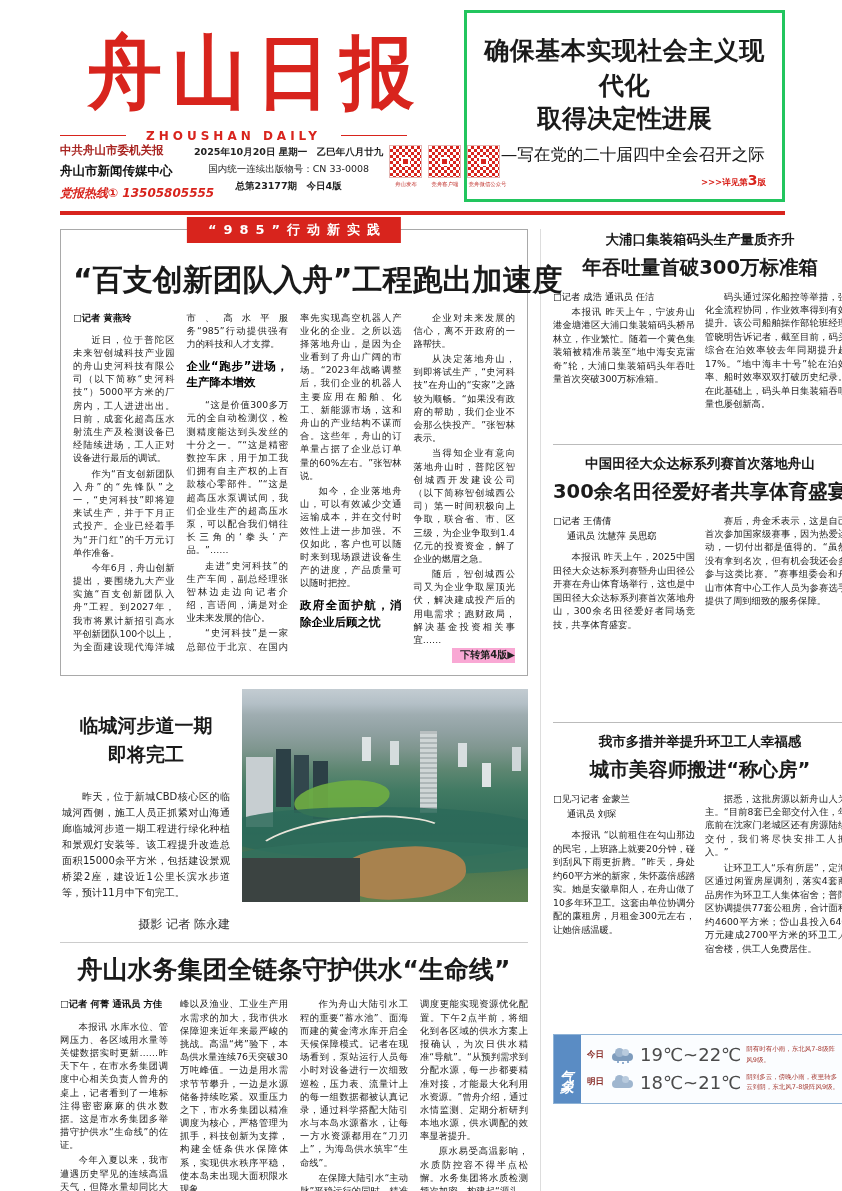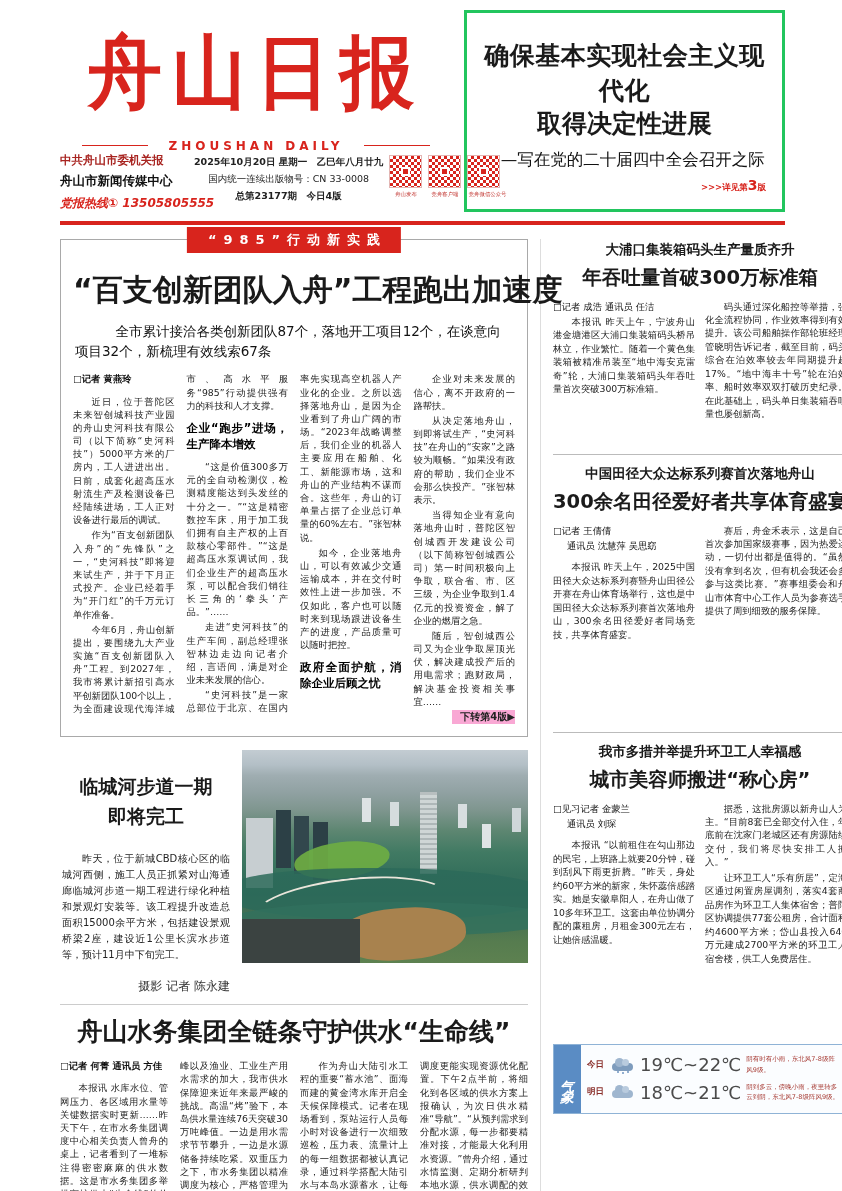--- a/index.html
+++ b/index.html
@@ -11,21 +11,21 @@
   .page { padding:10px 57px 0 60px; }
 
   
   .header { display:flex; gap:12px; align-items:stretch; }
   .mast { width:392px; display:flex; flex-direction:column; }
   .mast-title {
     font-family:"DejaVu Serif","Liberation Serif",serif; font-weight:900;
     color:#d8241d; font-size:74px; line-height:1.25; letter-spacing:10px;
     text-align:center; margin-top:16px; transform:scaleY(1.08); white-space:nowrap;
   }
-  .mast-en { display:flex; align-items:center; justify-content:center; gap:20px; margin-top:20px; }
+  .mast-en { display:flex; align-items:center; gap:20px; margin-top:10px; }
   .mast-en .rule { width:66px; height:1.5px; background:#d8241d; }
   .mast-en .txt { color:#d8241d; font-weight:bold; font-size:12px; letter-spacing:4px; }
   .mast-info { display:flex; gap:6px; align-items:flex-start; }
   .org { width:128px; }
   .org .l1 { color:#a82420; font-weight:bold; font-size:11.5px; }
   .org .l2 { color:#111; font-weight:bold; font-size:12.5px; margin-top:5px; }
   .org .l3 { color:#d8241d; font-weight:bold; font-style:italic; font-size:12px; margin-top:5px; white-space:nowrap; }
   .dates { flex:1; text-align:center; font-size:9.5px; line-height:1.8; color:#222; white-space:nowrap; }
   .dates .d1 { font-weight:bold; }
   .qrs { display:flex; gap:5px; padding-top:2px; }
@@ -176,21 +176,20 @@
 
   <div class="red-rule"></div>
 
   <div class="content">
 
     <div class="left-col">
 
       <div class="main-box">
         <div class="tab">“985”行动新实践</div>
         <div class="main-head">“百支创新团队入舟”工程跑出加速度</div>
-        <div class="deck">全市累计接洽各类创新团队87个，落地开工项目12个，在谈意向项目32个，新梳理有效线索67条</div>
         <div class="art-body cols4">
           <p class="byline">□记者 黄燕玲</p>
           <p>近日，位于普陀区未来智创城科技产业园的舟山史河科技有限公司（以下简称“史河科技”）5000平方米的厂房内，工人进进出出。日前，成套化超高压水射流生产及检测设备已经陆续进场，工人正对设备进行最后的调试。</p>
           <p>作为“百支创新团队入舟”的“先锋队”之一，“史河科技”即将迎来试生产，并于下月正式投产。企业已经着手为“开门红”的千万元订单作准备。</p>
           <p>今年6月，舟山创新提出，要围绕九大产业实施“百支创新团队入舟”工程。到2027年，我市将累计新招引高水平创新团队100个以上，为全面建设现代海洋城市、高水平服务“985”行动提供强有力的科技和人才支撑。</p>
           <h4>企业“跑步”进场，生产降本增效</h4>
           <p>“这是价值300多万元的全自动检测仪，检测精度能达到头发丝的十分之一。”“这是精密数控车床，用于加工我们拥有自主产权的上百款核心零部件。”“这是超高压水泵调试间，我们企业生产的超高压水泵，可以配合我们销往长三角的‘拳头’产品。”……</p>
           <p>走进“史河科技”的生产车间，副总经理张智林边走边向记者介绍，言语间，满是对企业未来发展的信心。</p>
           <p>“史河科技”是一家总部位于北京、在国内率先实现高空机器人产业化的企业。之所以选择落地舟山，是因为企业看到了舟山广阔的市场。“2023年战略调整后，我们企业的机器人主要应用在船舶、化工、新能源市场，这和舟山的产业结构不谋而合。这些年，舟山的订单量占据了企业总订单量的60%左右。”张智林说。</p>
           <p>如今，企业落地舟山，可以有效减少交通运输成本，并在交付时效性上进一步加强。不仅如此，客户也可以随时来到现场跟进设备生产的进度，产品质量可以随时把控。</p>

